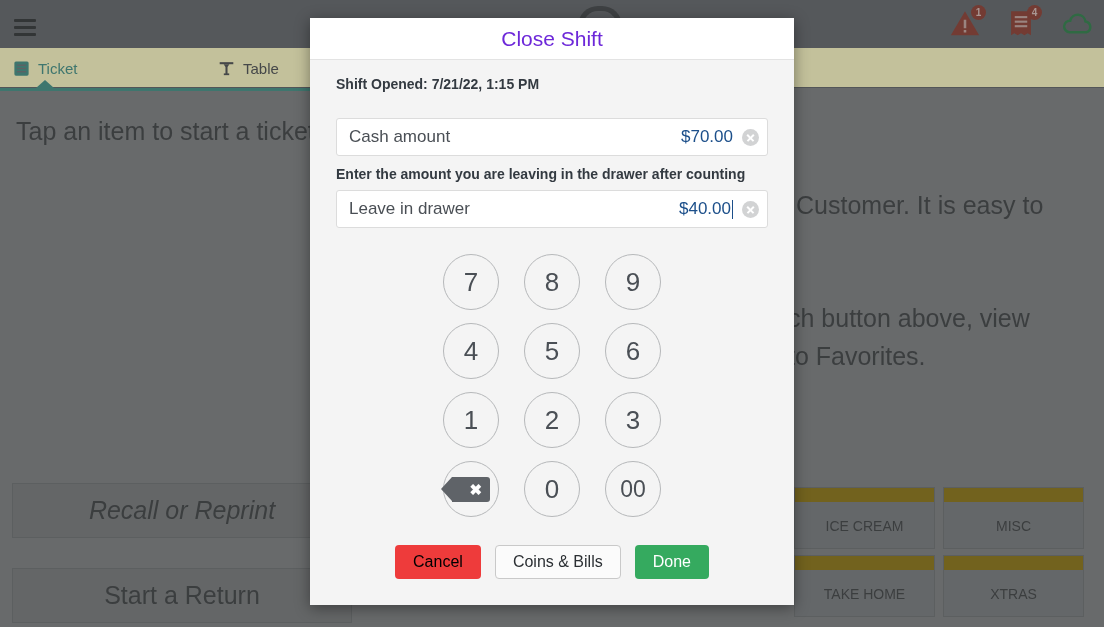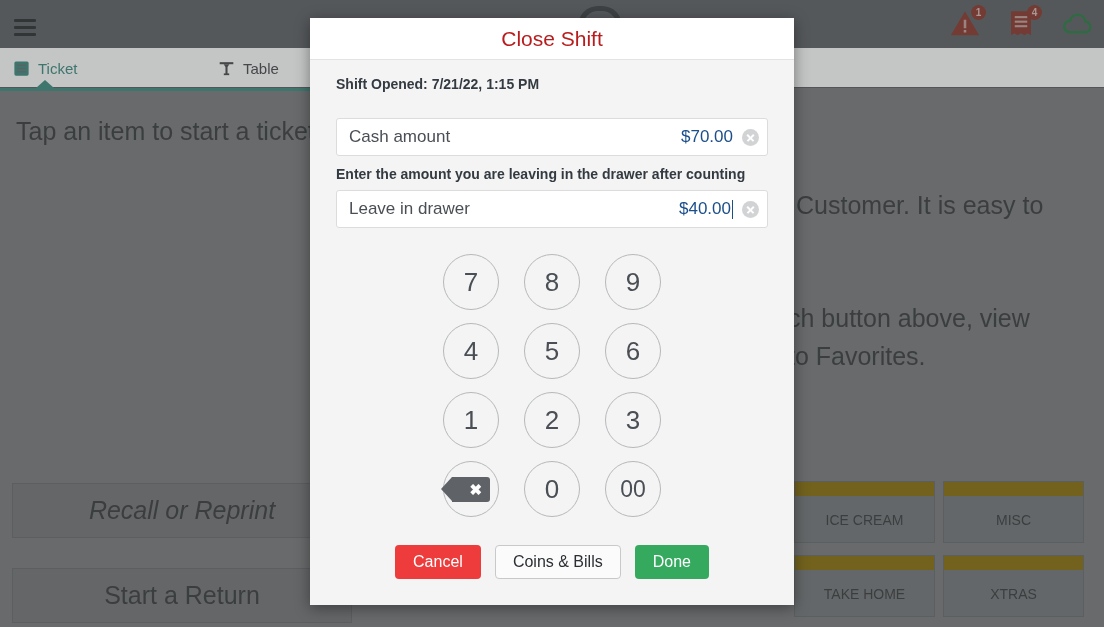--- a/index.html
+++ b/index.html
@@ -81,21 +81,21 @@
     border: 5px solid #3f4245;
     border-bottom: none;
     border-radius: 22px 22px 0 0;
   }
 
   .tabbar {
     position: absolute;
     left: 0; top: 48px;
     width: 1104px;
     height: 40px;
-    background: #ffffff;
+    background: #fef9c3;
     border-bottom: 1px solid #5d6063;
   }
   .tab {
     position: absolute;
     top: 0;
     height: 40px;
     display: flex;
     align-items: center;
     gap: 7px;
     font-size: 15px;
@@ -161,21 +161,21 @@
     bottom: 0;
   }
 
   .cat-grid {
     position: absolute;
     right: 20px;
     bottom: 10px;
     width: 290px;
     display: grid;
     grid-template-columns: 1fr 1fr;
-    gap: 12px 8px;
+    gap: 6px 8px;
   }
   .cat {
     height: 62px;
     background: #76797b;
     border: 1px solid #6a6d6f;
     position: relative;
     display: flex;
     align-items: flex-end;
     justify-content: center;
     padding-bottom: 14px;
@@ -215,21 +215,21 @@
     overflow: hidden;
   }
   .modal-head {
     height: 42px;
     background: #fff;
     border-bottom: 1px solid #e3e3e3;
     display: flex;
     align-items: center;
     justify-content: center;
     font-size: 21px;
-    color: #b91c1c;
+    color: #6d28d9;
   }
   .modal-body {
     padding: 16px 26px 0 26px;
   }
   .shift-opened {
     font-size: 14px;
     font-weight: bold;
     color: #333a41;
     margin-bottom: 26px;
   }
@@ -339,21 +339,21 @@
   .btn {
     height: 34px;
     padding: 0 17px;
     border-radius: 4px;
     font-size: 16px;
     display: flex;
     align-items: center;
     justify-content: center;
     border: 1px solid transparent;
   }
-  .btn-cancel { background: #ee3b3b; color: #ffffff; }
+  .btn-cancel { background: #ee3b3b; color: #000000; }
   .btn-neutral { background: #fbfbfb; color: #2b2f33; border-color: #c9c9c9; }
   .btn-done { background: #35aa5f; color: #fff; }
 
   .svgicon { display: block; }
 </style>
 </head>
 <body>
 
 <div id="screen">
 

